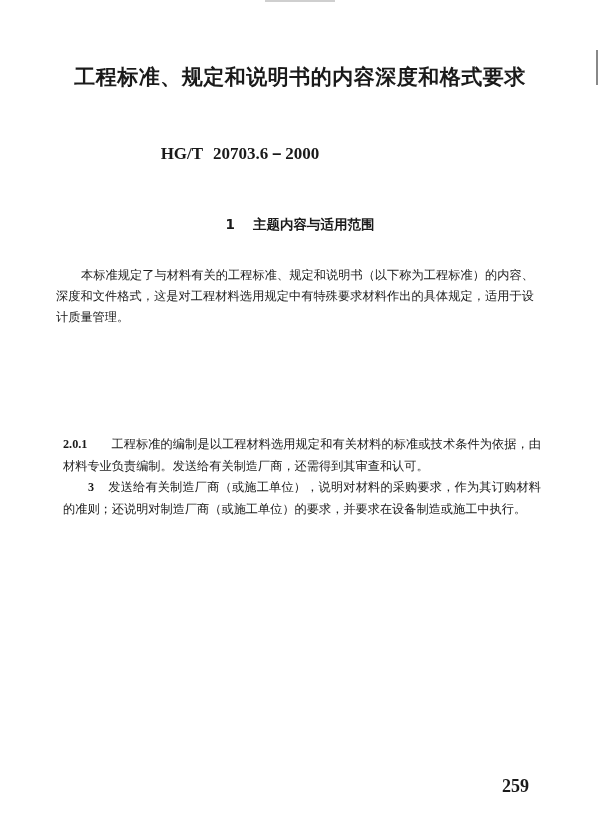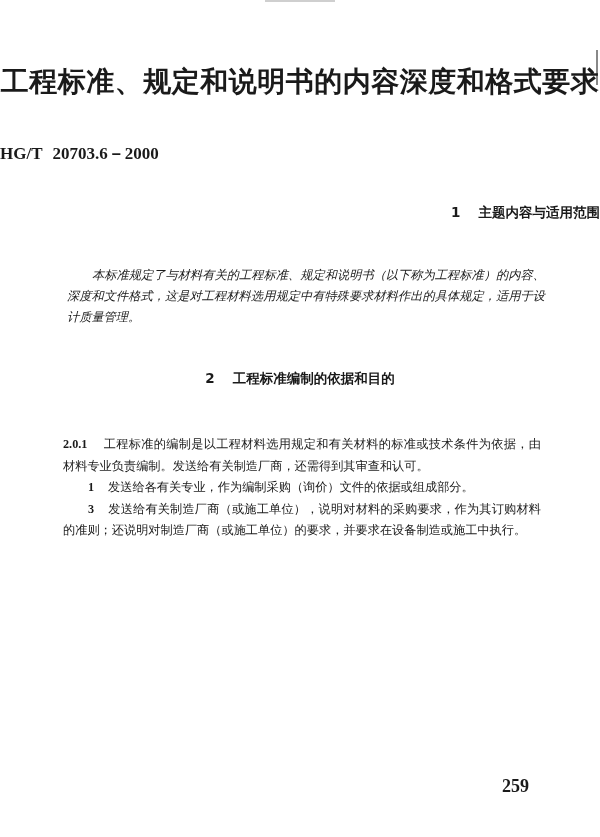--- a/index.html
+++ b/index.html
@@ -9,45 +9,44 @@
       position: relative;
       overflow: hidden;
       color: #1a1a1a;
       font-family: "DejaVu Serif", "Liberation Serif", serif;
     }
     .page { position: absolute; inset: 0; }
     .title {
       position: absolute; top: 63px; left: 0; width: 600px;
       text-align: center;
       font-family: "DejaVu Sans", "Liberation Sans", sans-serif;
-      font-size: 28px; font-weight: bold; letter-spacing: 0.5px;
+      font-size: 21px; font-weight: bold; letter-spacing: 0.5px;
     }
     .std-code {
       position: absolute; top: 142px; left: 0; width: 480px;
-      text-align: left;
+      text-align: center;
       font-family: "Liberation Serif", "DejaVu Serif", serif;
       font-size: 17px; font-weight: bold; word-spacing: 6px;
     }
     .sec-heading {
       position: absolute; left: 0; width: 600px; text-align: center;
       font-family: "DejaVu Sans", "Liberation Sans", sans-serif;
       font-size: 13.5px; font-weight: bold;
     }
     .sec-heading .num { margin-right: 18px; }
-    .h1 { top: 204px; text-align: right; }
+    .h1 { top: 216px; }
     .h2 { top: 370px; }
     .para {
-      position: absolute; left: 67px; width: 478px;
+      position: absolute; left: 56px; width: 478px;
       font-size: 12.2px; line-height: 21px;
       text-align: justify;
-      font-style: italic;
     }
     .p-intro { top: 265px; text-indent: 25px; }
     .clauses { position: absolute; top: 434px; left: 63px; width: 478px; font-size: 12.2px; line-height: 21.5px; text-align: justify; }
-    .clause-num { font-weight: bold; font-family: "Liberation Serif", serif; margin-right: 16px; }
+    .clause-num { font-weight: bold; font-family: "Liberation Serif", serif; margin-right: 24px; }
     .item { text-indent: 25px; }
     .item .inum { font-weight: bold; margin-right: 14px; font-family: "Liberation Serif", serif; }
     .page-num {
       position: absolute; top: 776px; left: 502px;
       font-family: "Liberation Serif", serif; font-size: 18px; font-weight: bold;
     }
     .scan-mark { position: absolute; background: #cfcfcf; }
   </style>
 </head>
 <body>
@@ -59,30 +58,24 @@
 
   <div class="title">工程标准、规定和说明书的内容深度和格式要求</div>
   <div class="std-code">HG/T  20703.6－2000</div>
 
   <div class="sec-heading h1">
     <span class="num">1</span><span>主题内容与适用范围</span>
   </div>
 
   <div class="para p-intro">本标准规定了与材料有关的工程标准、规定和说明书（以下称为工程标准）的内容、深度和文件格式，这是对工程材料选用规定中有特殊要求材料作出的具体规定，适用于设计质量管理。</div>
 
-  <div class="sec-heading h2">
-    <span class="num">2</span><span>工程标准编制的依据和目的</span>
-  </div>
 
   <div class="clauses">
     <div>
       <span class="clause-num">2.0.1</span><span>工程标准的编制是以工程材料选用规定和有关材料的标准或技术条件为依据，由材料专业负责编制。发送给有关制造厂商，还需得到其审查和认可。</span>
-    </div>
-    <div class="item">
-      <span class="inum">1</span><span>发送给各有关专业，作为编制采购（询价）文件的依据或组成部分。</span>
     </div>
     <div class="item">
       <span class="inum">3</span><span>发送给有关制造厂商（或施工单位），说明对材料的采购要求，作为其订购材料的准则；还说明对制造厂商（或施工单位）的要求，并要求在设备制造或施工中执行。</span>
     </div>
   </div>
 
   <div class="page-num">259</div>
 </div>
 
 </body></html>

